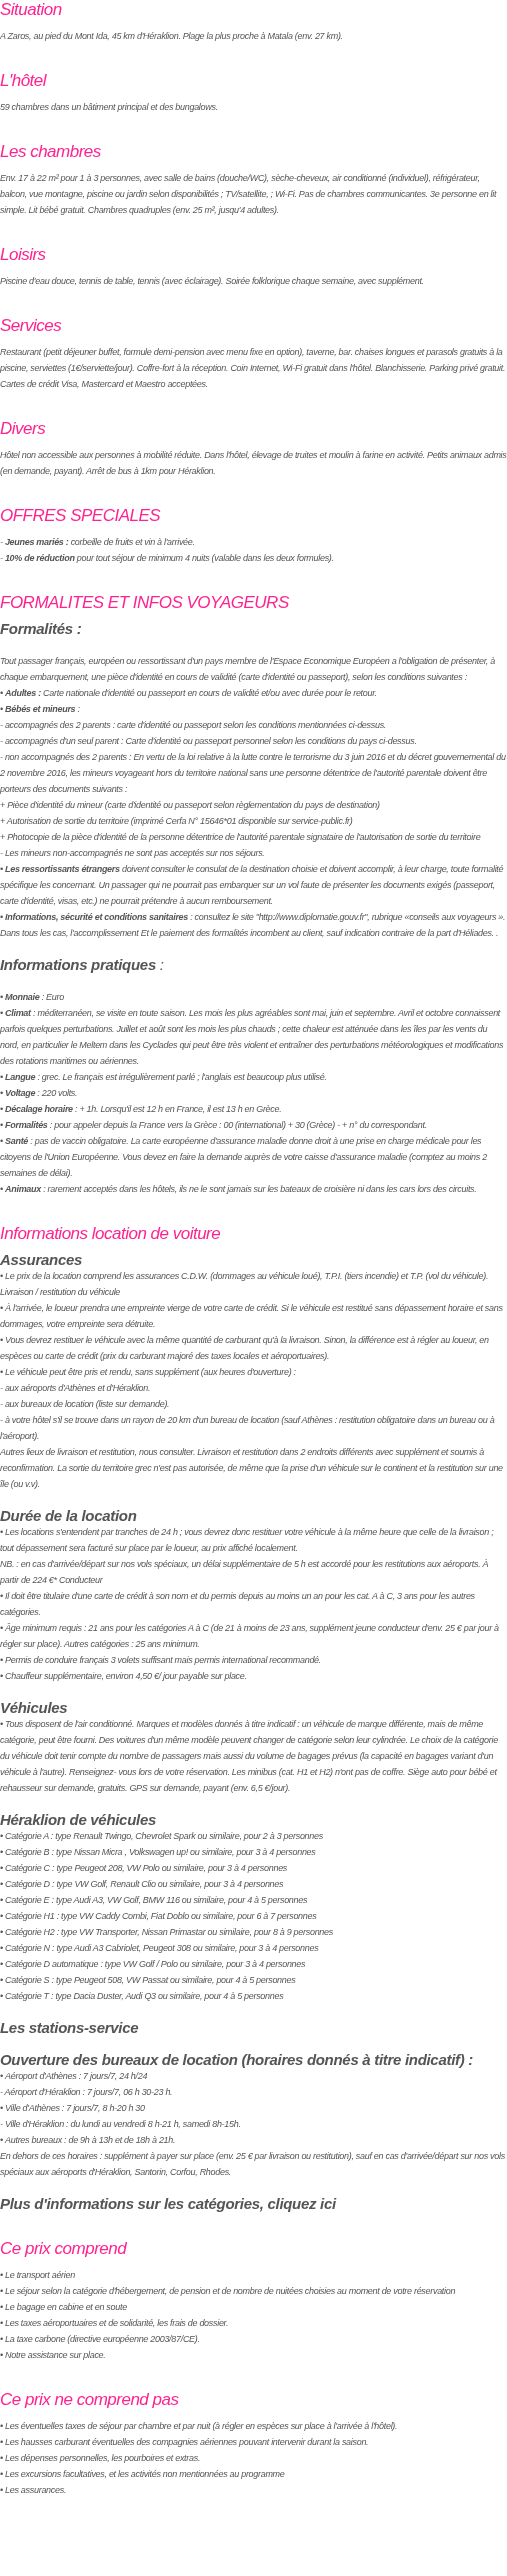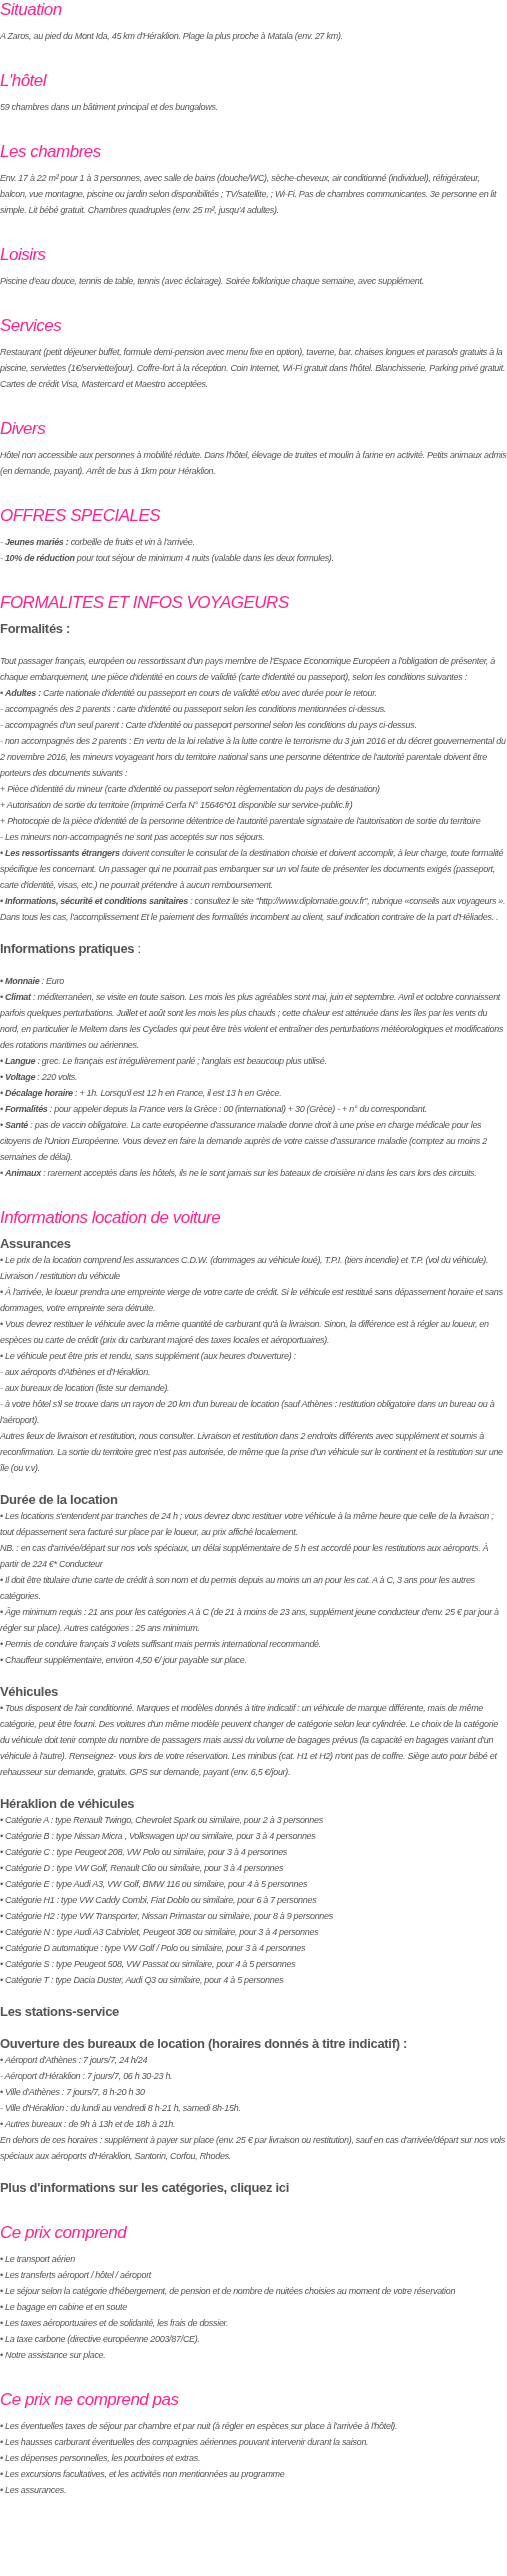--- a/index.html
+++ b/index.html
@@ -23,22 +23,23 @@
       font-style: italic;
       font-size: 9px;
       letter-spacing: -0.3px;
       line-height: 16px;
       margin: 0;
       color: #555555;
     }
     .sec { margin-bottom: 27px; }
     .sec h2 { margin-bottom: 8px; }
     .sub {
+      font-style: italic;
       font-weight: bold;
-      font-size: 13px;
+      font-size: 15px;
       letter-spacing: -0.3px;
       line-height: 16px;
       color: #555555;
     }
     b { font-weight: bold; }
     .gap { height: 16px; }
     .bullet::before { content: "\2022\00a0"; }
     .link { cursor: pointer; }
   </style>
 </head>
@@ -81,20 +82,21 @@
     <p class="line"><span>- </span><b>Jeunes mariés :</b><span> corbeille de fruits et vin à l'arrivée.</span></p>
     <p class="line"><span>- </span><b>10% de réduction</b><span> pour tout séjour de minimum 4 nuits (valable dans les deux formules).</span></p>
   </section>
 
   <section class="sec">
     <h2>FORMALITES ET INFOS VOYAGEURS</h2>
     <div class="sub">Formalités :</div>
     <div class="gap"></div>
     <p>Tout passager français, européen ou ressortissant d'un pays membre de l'Espace Economique Européen a l'obligation de présenter, à chaque embarquement, une pièce d'identité en cours de validité (carte d'identité ou passeport), selon les conditions suivantes :</p>
     <p class="line bullet"><b>Adultes :</b><span> Carte nationale d'identité ou passeport en cours de validité et/ou avec durée pour le retour.</span></p>
+    <p class="line bullet"><b>Bébés et mineurs</b><span> :</span></p>
     <p class="line">- accompagnés des 2 parents : carte d'identité ou passeport selon les conditions mentionnées ci-dessus.</p>
     <p class="line">- accompagnés d'un seul parent : Carte d'identité ou passeport personnel selon les conditions du pays ci-dessus.</p>
     <p class="line">- non accompagnés des 2 parents : En vertu de la loi relative à la lutte contre le terrorisme du 3 juin 2016 et du décret gouvernemental du 2 novembre 2016, les mineurs voyageant hors du territoire national sans une personne détentrice de l'autorité parentale doivent être porteurs des documents suivants :</p>
     <p class="line">+ Pièce d'identité du mineur (carte d'identité ou passeport selon règlementation du pays de destination)</p>
     <p class="line">+ Autorisation de sortie du territoire (imprimé Cerfa N° 15646*01 disponible sur service-public.fr)</p>
     <p class="line">+ Photocopie de la pièce d'identité de la personne détentrice de l'autorité parentale signataire de l'autorisation de sortie du territoire</p>
     <p class="line">- Les mineurs non-accompagnés ne sont pas acceptés sur nos séjours.</p>
     <p class="line bullet"><b>Les ressortissants étrangers</b><span> doivent consulter le consulat de la destination choisie et doivent accomplir, à leur charge, toute formalité spécifique les concernant. Un passager qui ne pourrait pas embarquer sur un vol faute de présenter les documents exigés (passeport, carte d'identité, visas, etc.) ne pourrait prétendre à aucun remboursement.</span></p>
     <p class="line bullet"><b>Informations, sécurité et conditions sanitaires</b><span> : consultez le site "http://www.diplomatie.gouv.fr", rubrique «conseils aux voyageurs ». Dans tous les cas, l'accomplissement Et le paiement des formalités incombent au client, sauf indication contraire de la part d'Héliades. .</span></p>
     <div class="gap"></div>
@@ -162,21 +164,20 @@
     <p class="line bullet">Autres bureaux : de 9h à 13h et de 18h à 21h.</p>
     <p class="line">En dehors de ces horaires : supplément à payer sur place (env. 25 € par livraison ou restitution), sauf en cas d'arrivée/départ sur nos vols spéciaux aux aéroports d'Héraklion, Santorin, Corfou, Rhodes.</p>
     <div class="gap"></div>
 
     <div class="sub link">Plus d'informations sur les catégories, cliquez ici</div>
   </section>
 
   <section class="sec">
     <h2>Ce prix comprend</h2>
     <p class="line bullet">Le transport aérien</p>
-    <p class="line bullet">Les transferts aéroport / hôtel / aéroport</p>
     <p class="line bullet">Le séjour selon la catégorie d'hébergement, de pension et de nombre de nuitées choisies au moment de votre réservation</p>
     <p class="line bullet">Le bagage en cabine et en soute</p>
     <p class="line bullet">Les taxes aéroportuaires et de solidarité, les frais de dossier.</p>
     <p class="line bullet">La taxe carbone (directive européenne 2003/87/CE).</p>
     <p class="line bullet">Notre assistance sur place.</p>
   </section>
 
   <section class="sec" style="margin-bottom:0">
     <h2>Ce prix ne comprend pas</h2>
     <p class="line bullet">Les éventuelles taxes de séjour par chambre et par nuit (à régler en espèces sur place à l'arrivée à l'hôtel).</p>

